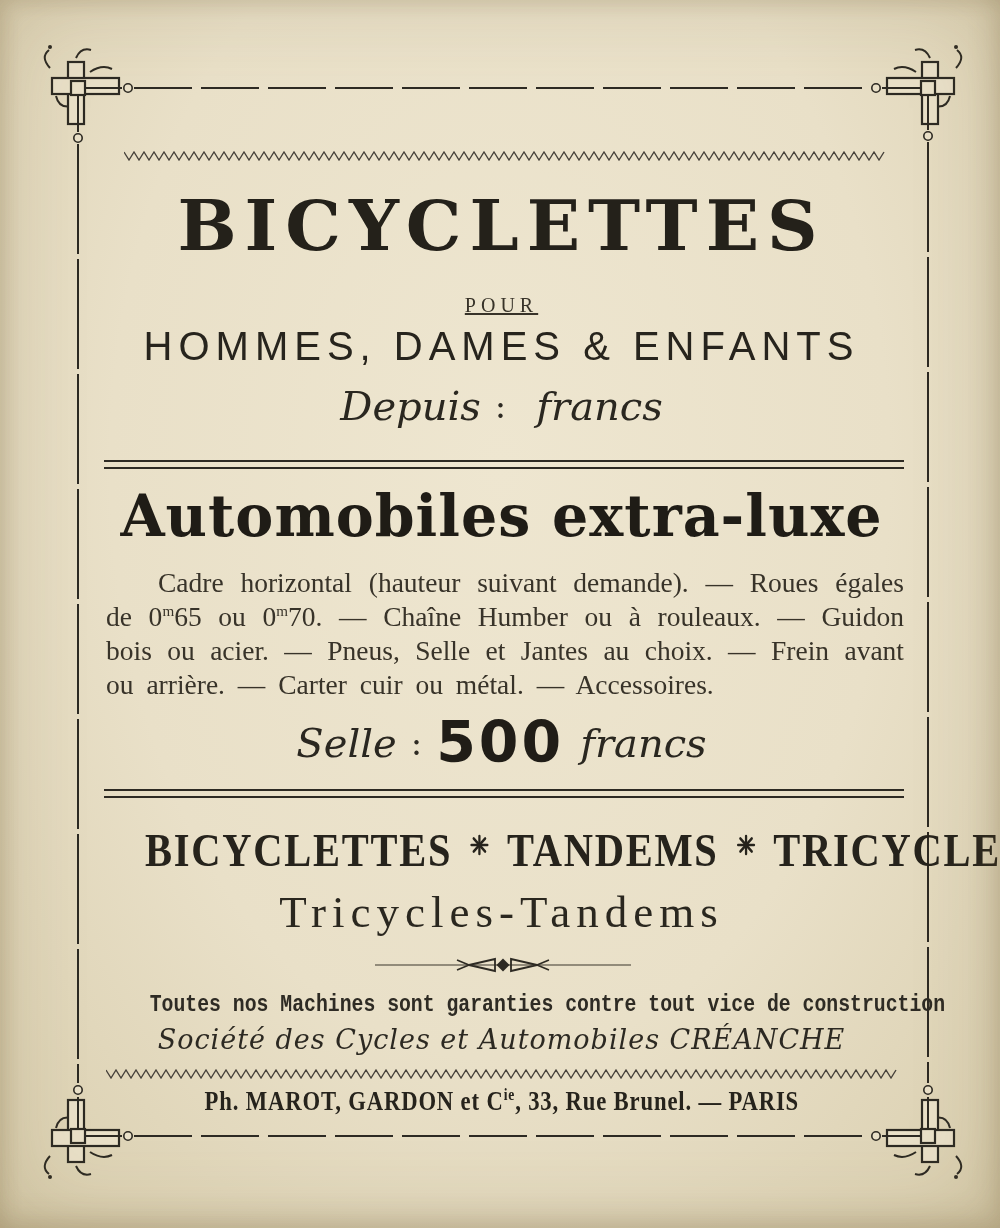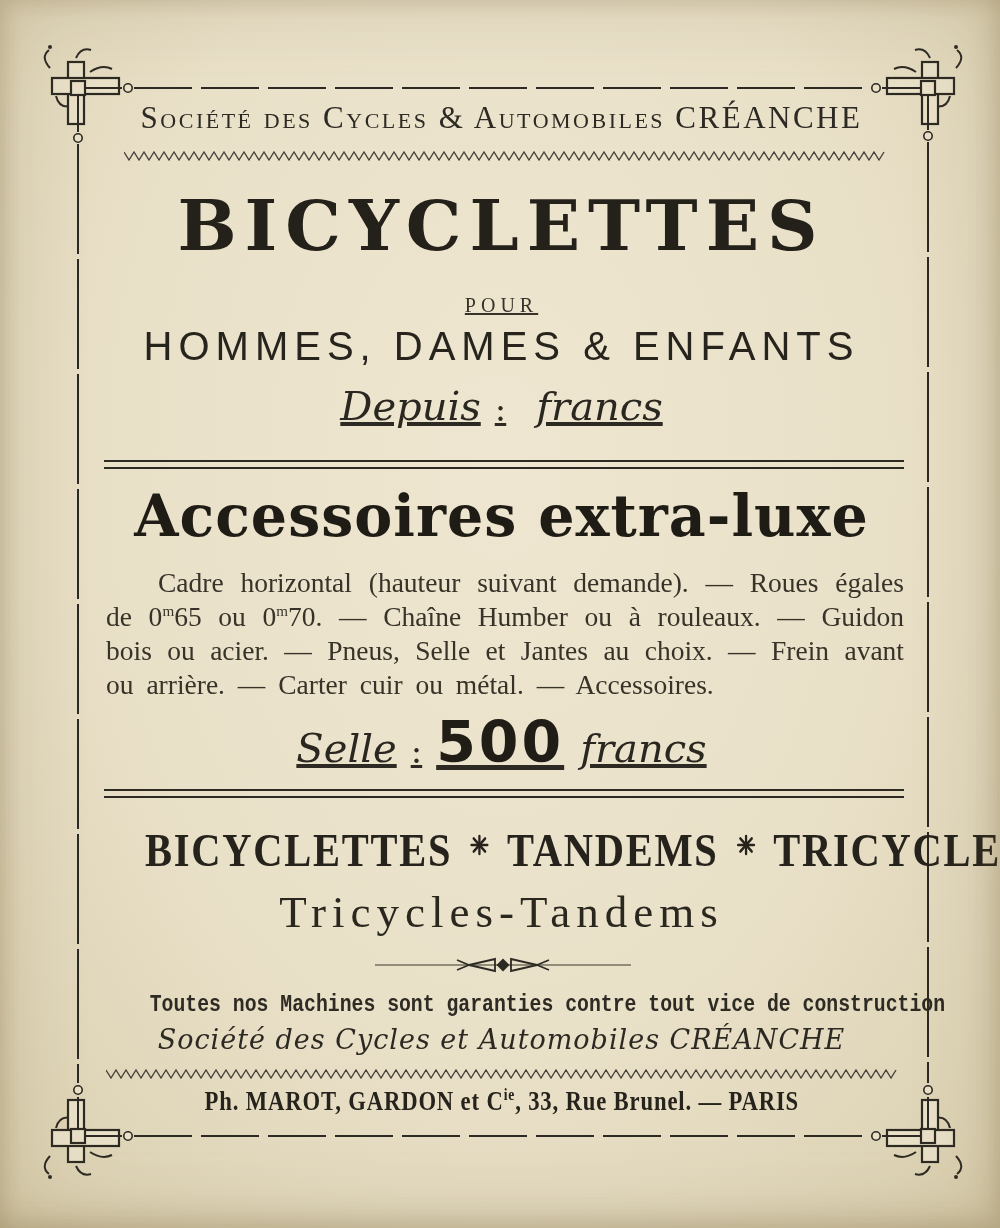--- a/index.html
+++ b/index.html
@@ -51,21 +51,21 @@
     text-decoration:underline;
   }
   .audience{
     top:324px;
     font-family:"Liberation Sans", sans-serif;
     font-weight:400;font-size:40px;letter-spacing:6px;
     color:#27241d;
   }
 
   .price-line{
-    display:flex;justify-content:center;align-items:flex-end;text-decoration:underline;
+    display:flex;justify-content:center;align-items:center;
   }
   .price-label,.price-currency{
     font-family:"DejaVu Serif", serif;
     font-style:italic;font-size:40px;color:#2a2720;
   }
   .price-sep{font-family:"DejaVu Serif", serif;font-size:34px;margin:0 14px;}
   .price-amount{
     font-family:"DejaVu Sans", sans-serif;
     font-weight:700;font-size:57px;letter-spacing:3px;color:#201d17;
     line-height:1;
@@ -191,39 +191,38 @@
         <circle cx="876" cy="88" r="4.2"></circle>
       <circle cx="78" cy="138" r="4.2"></circle>
         <circle cx="928" cy="136" r="4.2"></circle>
       <circle cx="78" cy="1090" r="4.2"></circle>
         <circle cx="928" cy="1090" r="4.2"></circle>
       <circle cx="128" cy="1136" r="4.2"></circle>
         <circle cx="876" cy="1136" r="4.2"></circle>
     </g>
   </svg>
 
-  <div class="abs ctr company-header">Société des Cycles &amp; Automobiles CRÉANCHE</div>
 
   <svg class="abs" style="left:124px;top:150px;" width="764" height="12">
     <polyline class="zz" fill="none" stroke="#46413a" stroke-width="1.4" points="0,2 5,10 10,2 15,10 20,2 25,10 30,2 35,10 40,2 45,10 50,2 55,10 60,2 65,10 70,2 75,10 80,2 85,10 90,2 95,10 100,2 105,10 110,2 115,10 120,2 125,10 130,2 135,10 140,2 145,10 150,2 155,10 160,2 165,10 170,2 175,10 180,2 185,10 190,2 195,10 200,2 205,10 210,2 215,10 220,2 225,10 230,2 235,10 240,2 245,10 250,2 255,10 260,2 265,10 270,2 275,10 280,2 285,10 290,2 295,10 300,2 305,10 310,2 315,10 320,2 325,10 330,2 335,10 340,2 345,10 350,2 355,10 360,2 365,10 370,2 375,10 380,2 385,10 390,2 395,10 400,2 405,10 410,2 415,10 420,2 425,10 430,2 435,10 440,2 445,10 450,2 455,10 460,2 465,10 470,2 475,10 480,2 485,10 490,2 495,10 500,2 505,10 510,2 515,10 520,2 525,10 530,2 535,10 540,2 545,10 550,2 555,10 560,2 565,10 570,2 575,10 580,2 585,10 590,2 595,10 600,2 605,10 610,2 615,10 620,2 625,10 630,2 635,10 640,2 645,10 650,2 655,10 660,2 665,10 670,2 675,10 680,2 685,10 690,2 695,10 700,2 705,10 710,2 715,10 720,2 725,10 730,2 735,10 740,2 745,10 750,2 755,10 760,2"></polyline>
   </svg>
 
   <div class="abs ctr main-title">BICYCLETTES</div>
   <div class="abs ctr pour">POUR</div>
   <div class="abs ctr audience">HOMMES, DAMES &amp; ENFANTS</div>
 
   <div class="abs ctr price-line price-from">
     <span class="price-label">Depuis</span>
     <span class="price-sep">:</span>
     <span class="price-currency">francs</span>
   </div>
 
   <div class="abs rule rule-1"></div>
 
-  <div class="abs ctr luxe-heading">Accessoires extra-luxe</div>
+  <div class="abs ctr luxe-heading">Automobiles extra-luxe</div>
 
   <div class="abs specs">
     <span>Cadre horizontal (hauteur suivant demande). — Roues égales de 0</span><sup>m</sup><span>65 ou 0</span><sup>m</sup><span>70. — Chaîne Humber ou à rouleaux. — Guidon bois ou acier. — Pneus, Selle et Jantes au choix. — Frein avant ou arrière. — Carter cuir ou métal. — Accessoires.</span>
   </div>
 
   <div class="abs ctr price-line price-luxe">
     <span class="price-label">Selle</span>
     <span class="price-sep">:</span>
     <span class="price-amount">500</span>
     <span class="price-currency">francs</span>

